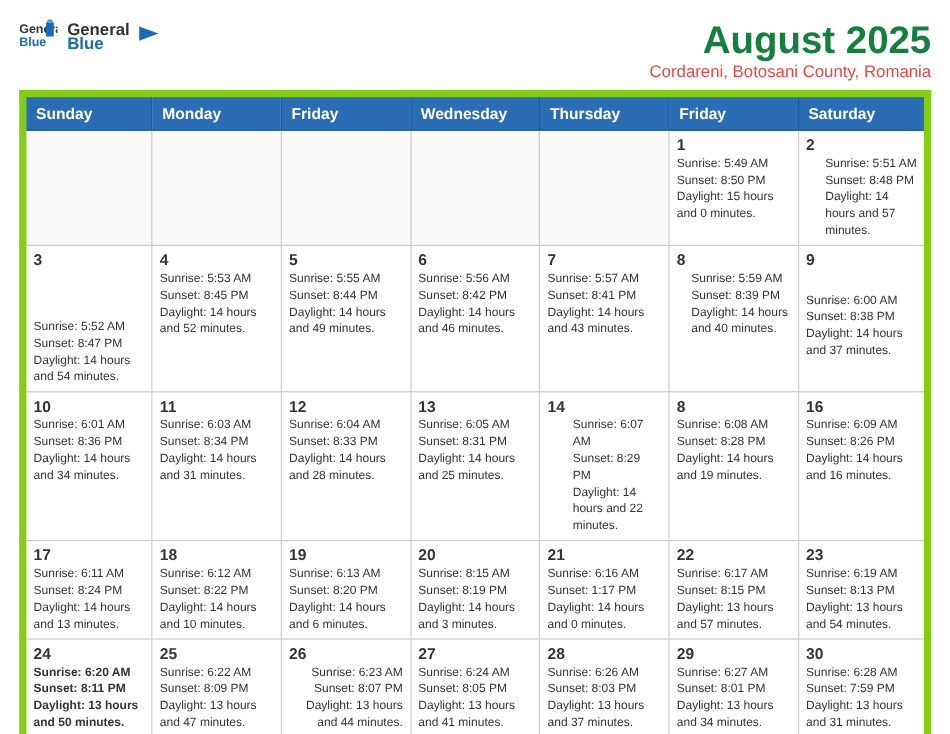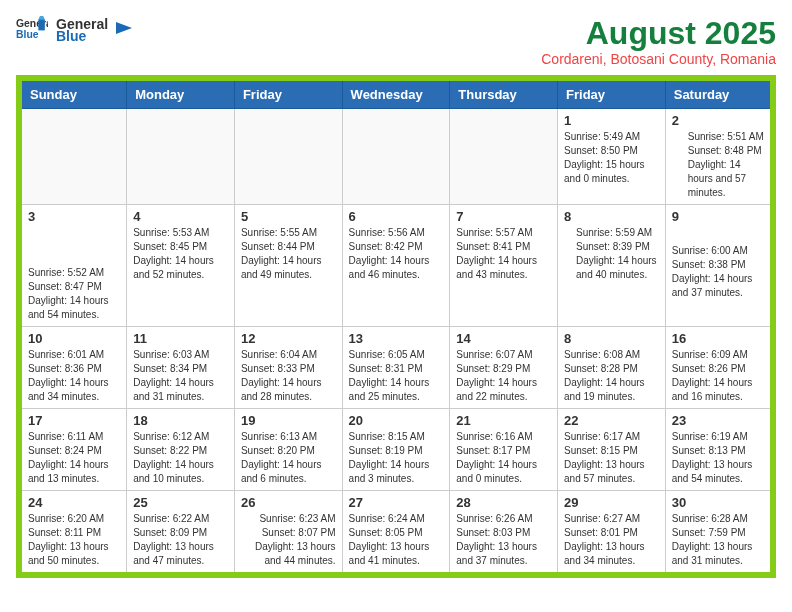--- a/index.html
+++ b/index.html
@@ -200,21 +200,21 @@
 Daylight: 14 hours and 28 minutes.</div>
         </td>
         <td>
           <span class="day-number">13</span>
           <div class="day-info" style="white-space: pre-line;">Sunrise: 6:05 AM
 Sunset: 8:31 PM
 Daylight: 14 hours and 25 minutes.</div>
         </td>
         <td>
           <span class="day-number">14</span>
-          <div class="day-info" style="white-space: pre-line;">Sunrise: 6:07 AM
+          <div class="day-info" style="white-space: pre-line; margin-left: 21px;">Sunrise: 6:07 AM
 Sunset: 8:29 PM
 Daylight: 14 hours and 22 minutes.</div>
         </td>
         <td>
           <span class="day-number">8</span>
           <div class="day-info" style="white-space: pre-line;">Sunrise: 6:08 AM
 Sunset: 8:28 PM
 Daylight: 14 hours and 19 minutes.</div>
         </td>
         <td>
@@ -245,40 +245,40 @@
         </td>
         <td>
           <span class="day-number">20</span>
           <div class="day-info" style="white-space: pre-line;">Sunrise: 8:15 AM
 Sunset: 8:19 PM
 Daylight: 14 hours and 3 minutes.</div>
         </td>
         <td>
           <span class="day-number">21</span>
           <div class="day-info" style="white-space: pre-line;">Sunrise: 6:16 AM
-Sunset: 8:17 PM
+Sunset: 1:17 PM
 Daylight: 14 hours and 0 minutes.</div>
         </td>
         <td>
           <span class="day-number">22</span>
           <div class="day-info" style="white-space: pre-line;">Sunrise: 6:17 AM
 Sunset: 8:15 PM
 Daylight: 13 hours and 57 minutes.</div>
         </td>
         <td>
           <span class="day-number">23</span>
           <div class="day-info" style="white-space: pre-line;">Sunrise: 6:19 AM
 Sunset: 8:13 PM
 Daylight: 13 hours and 54 minutes.</div>
         </td>
       </tr>
       <tr>
         <td>
           <span class="day-number">24</span>
-          <div class="day-info" style="white-space: pre-line;">Sunrise: 6:20 AM
+          <div class="day-info" style="white-space: pre-line; font-weight: bold;">Sunrise: 6:20 AM
 Sunset: 8:11 PM
 Daylight: 13 hours and 50 minutes.</div>
         </td>
         <td>
           <span class="day-number">25</span>
           <div class="day-info" style="white-space: pre-line;">Sunrise: 6:22 AM
 Sunset: 8:09 PM
 Daylight: 13 hours and 47 minutes.</div>
         </td>
         <td>

